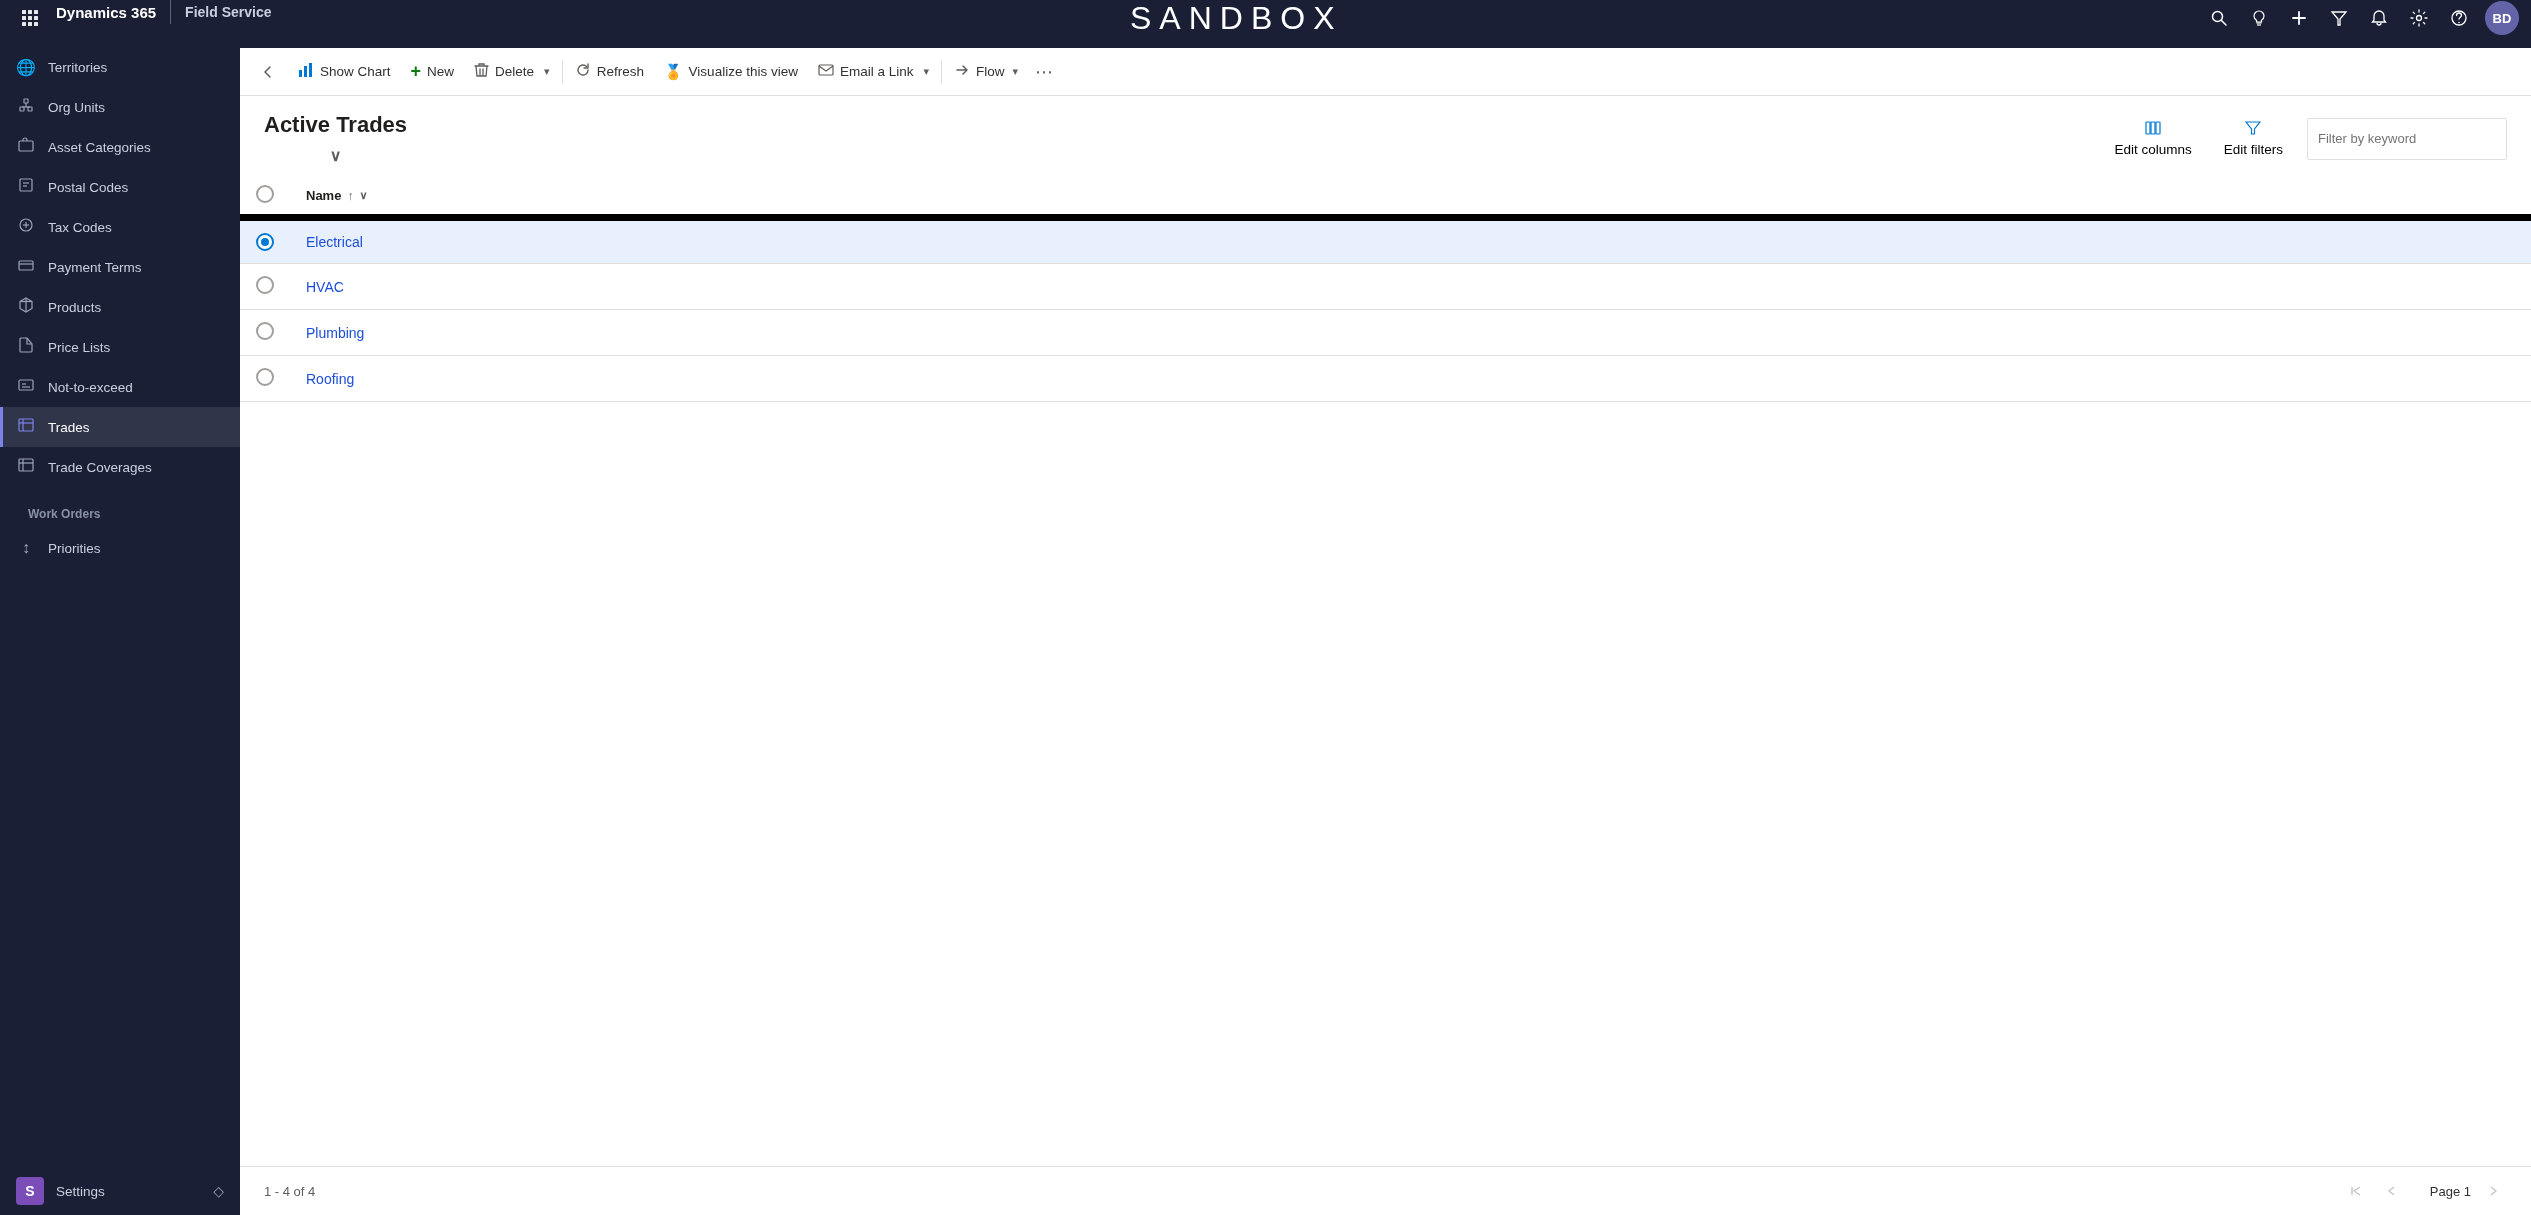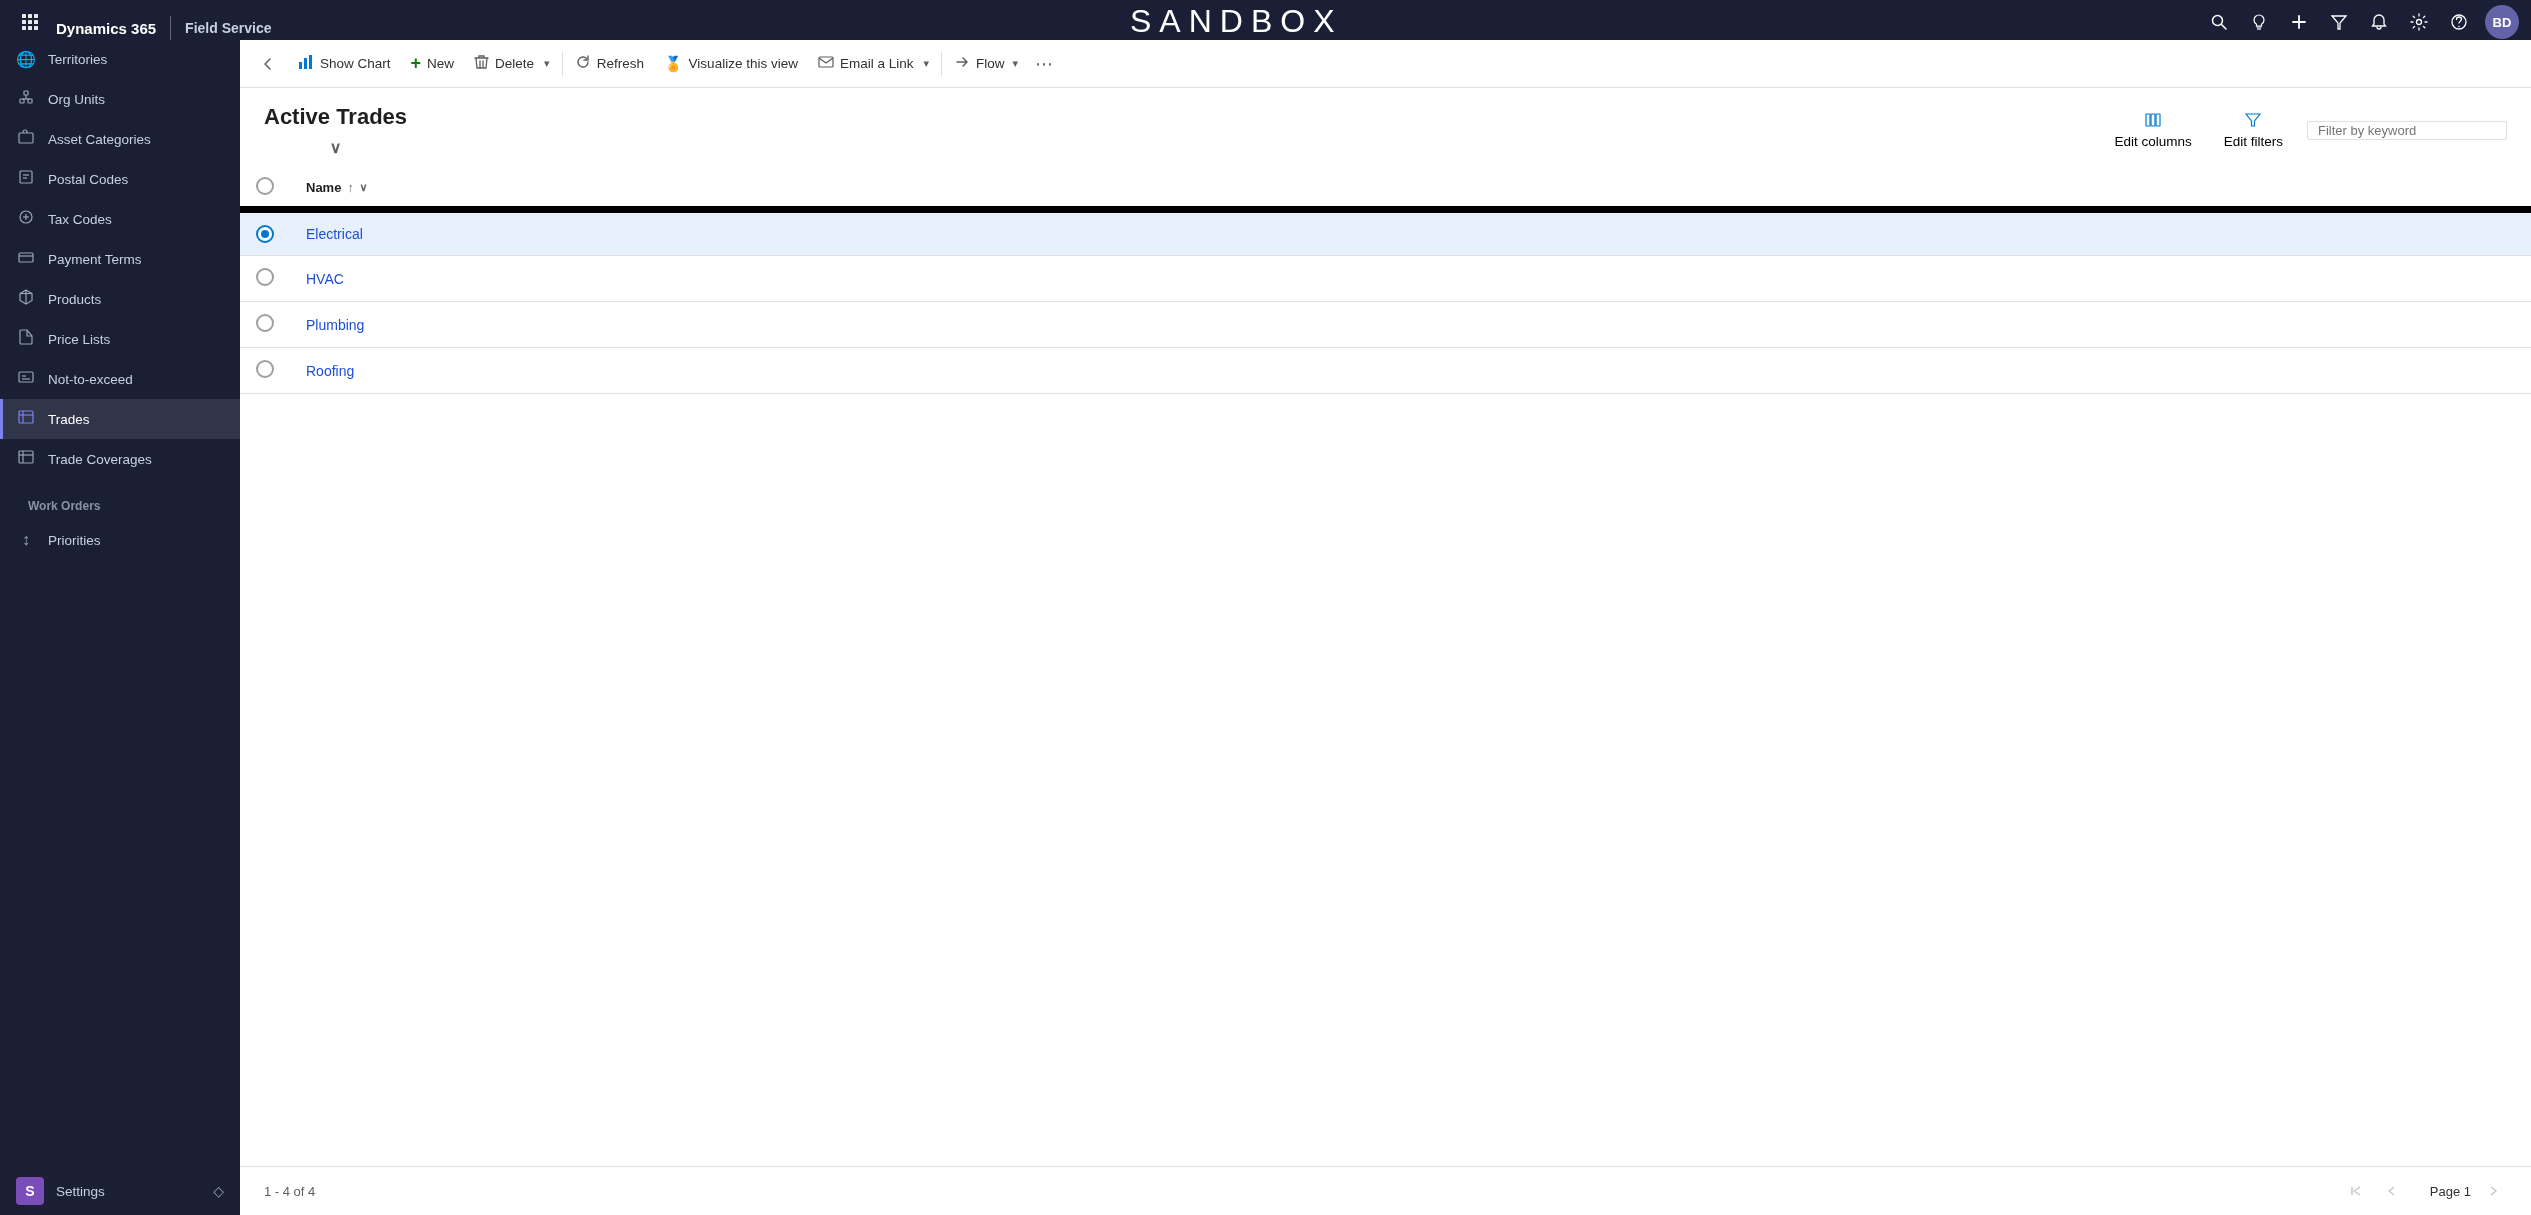--- a/index.html
+++ b/index.html
@@ -2,23 +2,23 @@
 <html><head>
   <meta charset="utf-8">
   <style>
     * { box-sizing: border-box; margin: 0; padding: 0; }
     body { font-family: 'Segoe UI', sans-serif; font-size: 14px; background: #f3f2f1; height: 100vh; display: flex; flex-direction: column; overflow: hidden; }
 
     
     .topbar {
       background: #1a1f36;
       color: white;
-      height: 40px;
-      display: flex;
-      align-items: flex-end;
+      height: 48px;
+      display: flex;
+      align-items: flex-start;
       padding: 0 12px;
       gap: 0;
       flex-shrink: 0;
     }
     .topbar-grid-icon {
       width: 36px;
       height: 36px;
       display: flex;
       align-items: center;
       justify-content: center;
@@ -265,21 +265,21 @@
       gap: 6px;
       color: #000000;
       font-size: 13.5px;
       cursor: pointer;
       padding: 4px 8px;
       border-radius: 2px;
       flex-direction: column;
     }
     .filter-keyword-input {
       width: 200px;
-      height: 19px;
+      height: 42px;
       border: 1px solid #e1dfdd;
       border-radius: 2px;
       padding: 0 10px;
       font-size: 13px;
       color: #605e5c;
       outline: none;
     }
 
     
     .table-container {

